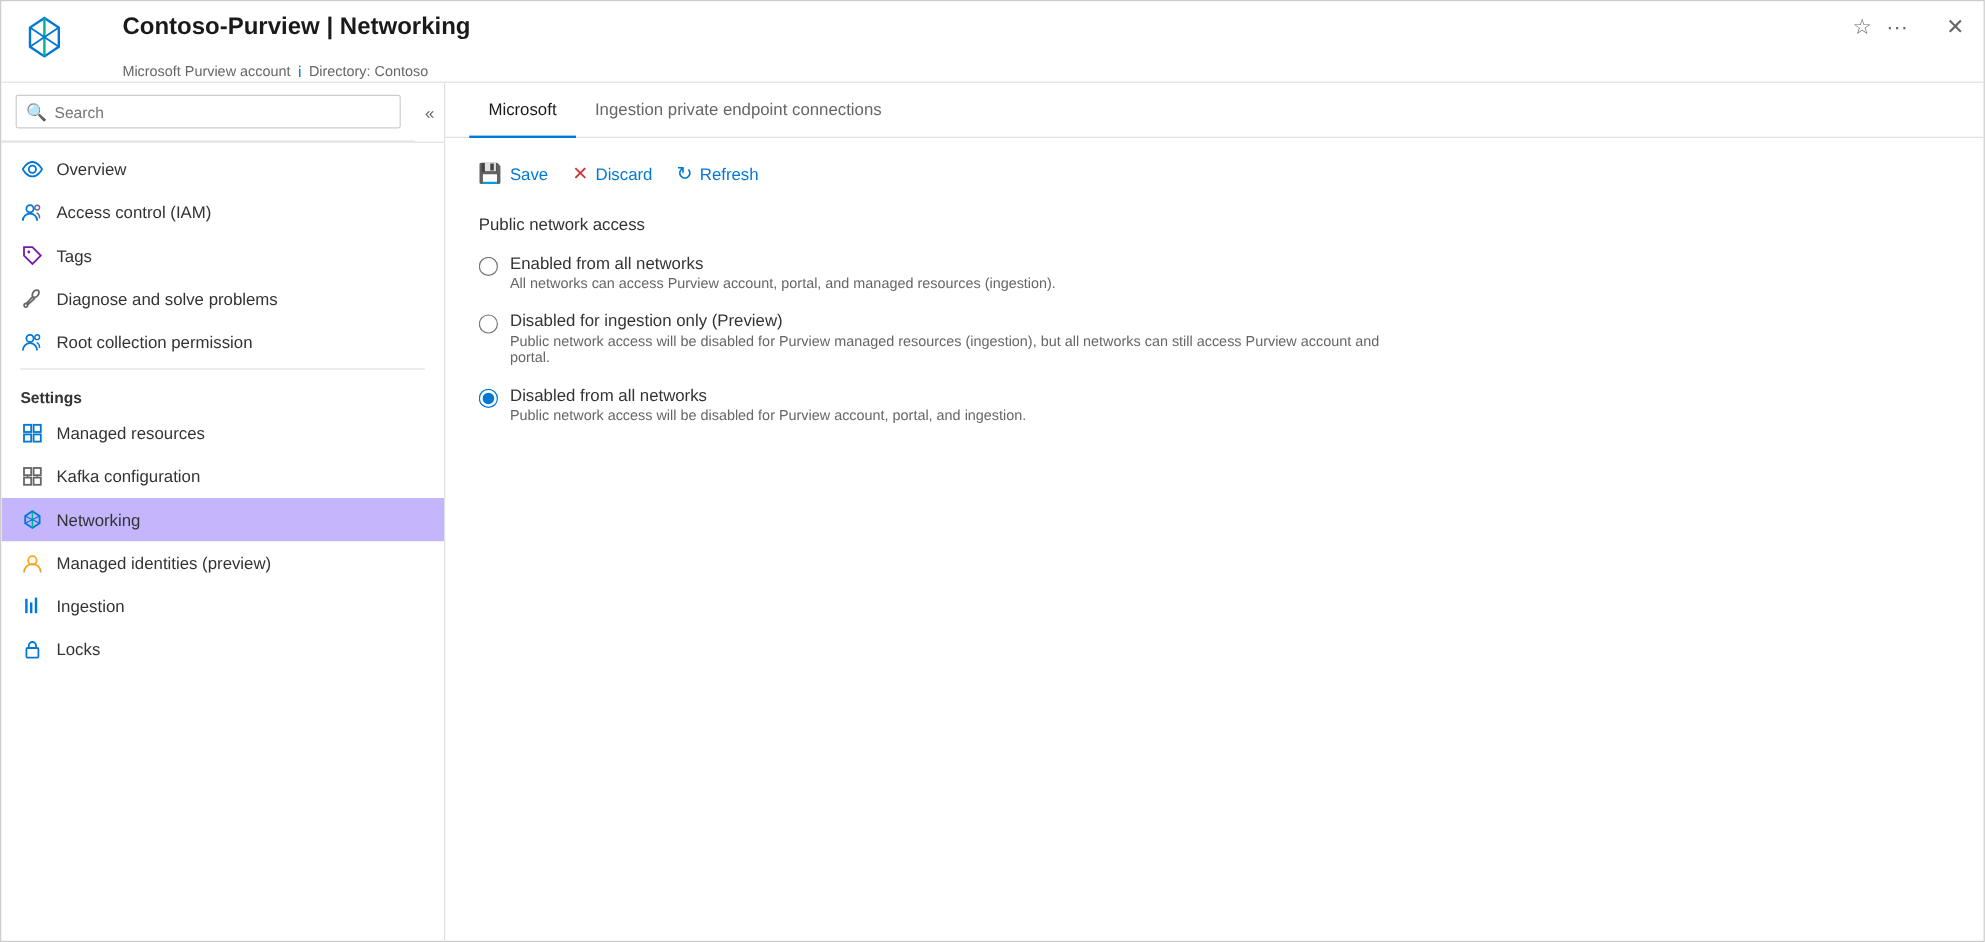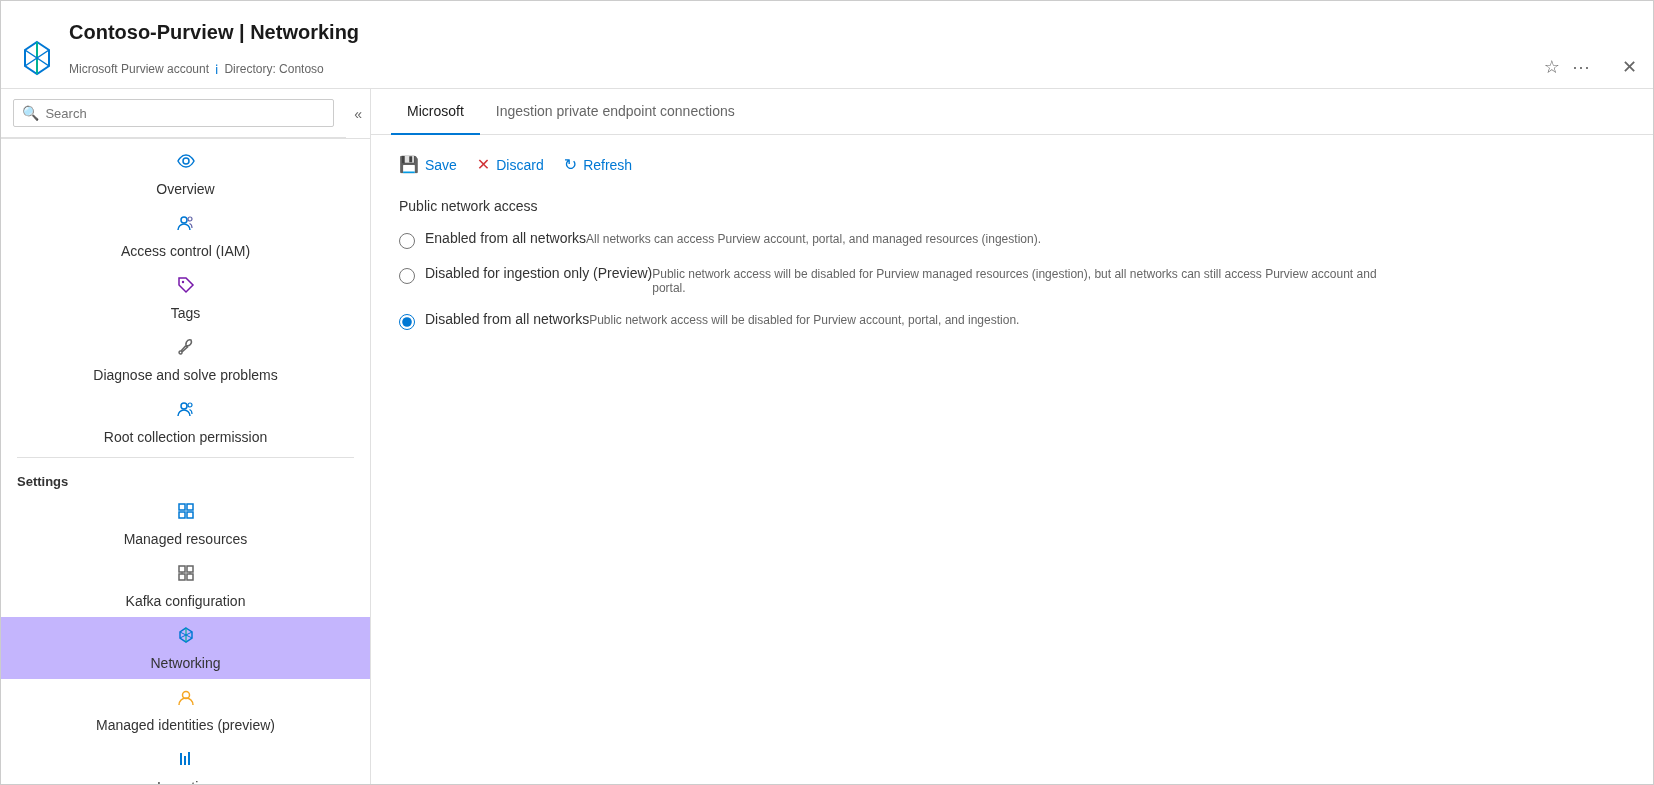--- a/index.html
+++ b/index.html
@@ -1,61 +1,61 @@
 <!DOCTYPE html>
 <html><head>
   <meta charset="utf-8">
   <style>
     * { box-sizing: border-box; margin: 0; padding: 0; }
     body { font-family: 'Segoe UI', sans-serif; font-size: 14px; color: #333; background: #fff; height: 785px; width: 1654px; overflow: hidden; display: flex; flex-direction: column; border: 1px solid #ccc; }
 
     
-    .header { display: flex; align-items: flex-end; padding: 10px 16px; border-bottom: 1px solid #e0e0e0; height: 88px; }
+    .header { display: flex; align-items: flex-start; padding: 10px 16px; border-bottom: 1px solid #e0e0e0; height: 68px; gap: 33px; }
     .header-logo { width: 40px; height: 40px; margin-right: 12px; flex-shrink: 0; }
     .header-title-block { flex: 1; }
     .header-main-title { font-size: 20px; font-weight: 600; color: #1a1a1a; }
     .header-sub { font-size: 12px; color: #666; margin-top: 16px; display: flex; align-items: center; gap: 6px; }
     .header-sub-info { color: #0078d4; font-size: 13px; }
     .header-actions { display: flex; align-items: center; gap: 12px; }
     .header-star { font-size: 18px; color: #666; cursor: pointer; }
     .header-ellipsis { font-size: 18px; color: #666; cursor: pointer; }
     .header-close { font-size: 18px; color: #666; cursor: pointer; margin-left: 20px; }
 
     
     .main-layout { display: flex; flex: 1; overflow: hidden; }
 
     
     .sidebar { width: 370px; border-right: 1px solid #e0e0e0; display: flex; flex-direction: column; overflow: hidden; flex-shrink: 0; }
     .sidebar-search { padding: 10px 12px; border-bottom: 1px solid #e0e0e0; }
     .sidebar-search-box { display: flex; align-items: center; border: 1px solid #ccc; border-radius: 2px; padding: 5px 8px; background: #fff; width: 100%; }
     .sidebar-search-box input { border: none; outline: none; font-size: 13px; flex: 1; background: transparent; }
     .sidebar-collapse { display: flex; align-items: center; justify-content: center; padding: 8px; cursor: pointer; color: #666; }
     .sidebar-nav { flex: 1; overflow-y: auto; padding: 4px 0; }
-    .nav-item { display: flex; align-items: center; padding: 8px 16px; cursor: pointer; color: #333; gap: 10px; flex-direction: column; }
+    .nav-item { display: flex; align-items: center; padding: 8px 16px; cursor: pointer; color: #333; gap: 10px; }
     .nav-item.active { background: #c4b5fd; font-weight: 500; }
     .nav-icon { width: 20px; height: 20px; flex-shrink: 0; display: flex; align-items: center; justify-content: center; }
     .nav-label { font-size: 14px; }
     .section-header { padding: 12px 16px 4px; font-weight: 600; font-size: 13px; color: #333; }
     .section-divider { border: none; border-top: 1px solid #e0e0e0; margin: 4px 16px; }
 
     
     .content { flex: 1; display: flex; flex-direction: column; overflow: hidden; }
     .tabs { display: flex; border-bottom: 1px solid #e0e0e0; padding: 0 20px; }
     .tab { padding: 14px 16px; cursor: pointer; font-size: 14px; color: #666; border-bottom: 2px solid transparent; margin-bottom: -1px; }
     .tab.active { color: #1a1a1a; border-bottom: 2px solid #0078d4; font-weight: 500; }
     .content-body { flex: 1; padding: 20px 28px; overflow-y: auto; }
     .toolbar { display: flex; align-items: center; gap: 20px; margin-bottom: 24px; }
     .toolbar-btn { display: flex; align-items: center; gap: 6px; cursor: pointer; color: #0078d4; font-size: 14px; background: none; border: none; padding: 0; }
     .toolbar-btn .btn-icon { font-size: 16px; }
 
     .section-title { font-size: 14px; color: #333; margin-bottom: 16px; }
     .radio-group { display: flex; flex-direction: column; gap: 16px; }
     .radio-option { display: flex; align-items: flex-start; gap: 10px; }
     .radio-input { margin-top: 3px; width: 16px; height: 16px; flex-shrink: 0; accent-color: #0078d4; cursor: pointer; }
-    .radio-content { display: flex; }
+    .radio-content { display: flex; flex-direction: column; }
     .radio-label { font-size: 14px; font-weight: 400; color: #333; }
     .radio-desc { font-size: 12px; color: #666; margin-top: 2px; max-width: 750px; }
 
     
     .sidebar-nav::-webkit-scrollbar { width: 6px; }
     .sidebar-nav::-webkit-scrollbar-thumb { background: #ccc; border-radius: 3px; }
   </style>
 </head>
 <body>
 

